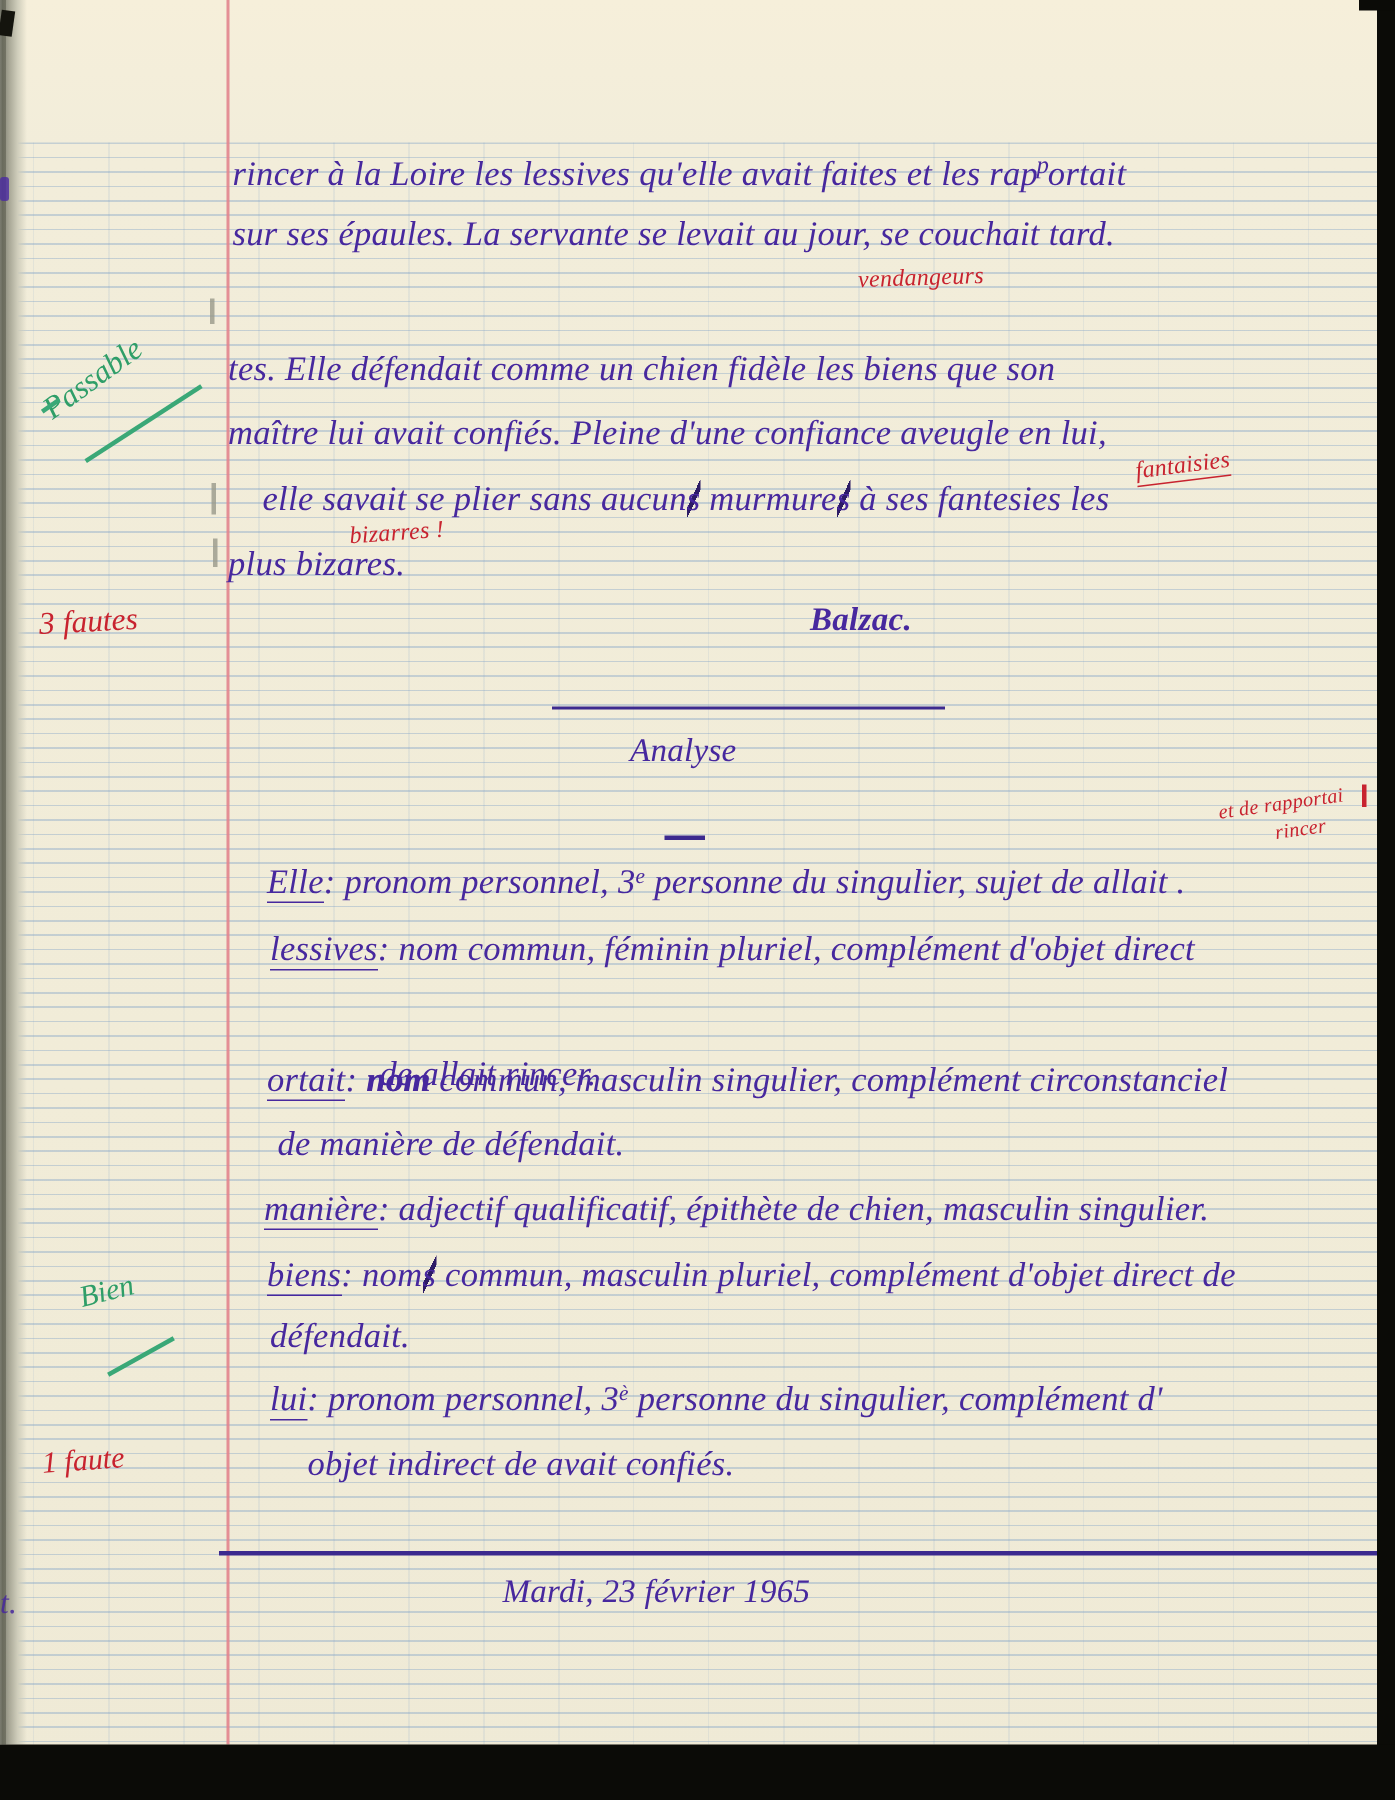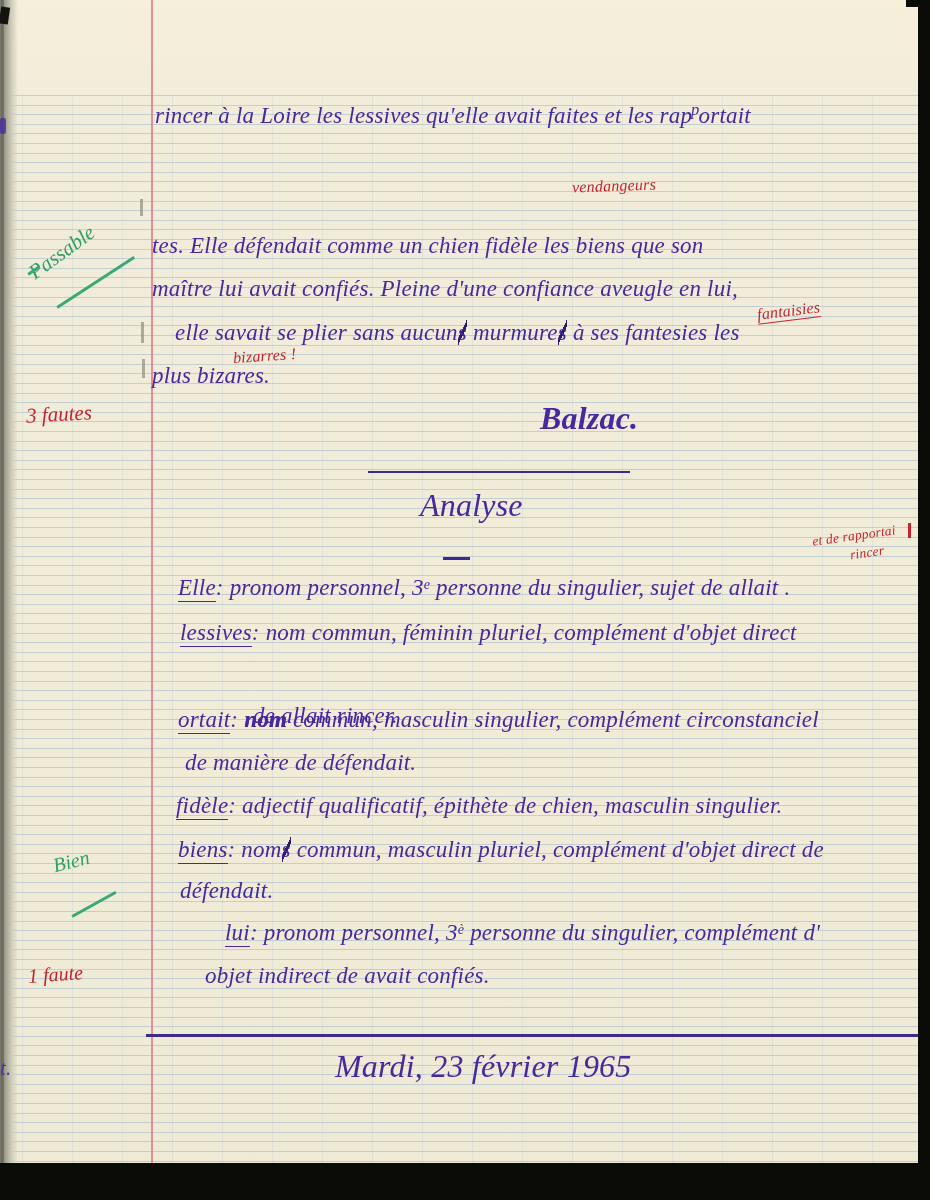--- a/index.html
+++ b/index.html
@@ -19,21 +19,21 @@
   .binding{position:absolute;left:0;top:0;width:18px;height:1163px;
     background:linear-gradient(to right,#75766a 0%,#a9a897 35%,#cfcdbb 65%,rgba(207,205,187,0) 100%);}
   .binding-line{position:absolute;left:1px;top:0;width:3px;height:1163px;background:#565749;opacity:.55;}
   .edge-right{position:absolute;left:918px;top:0;width:12px;height:1200px;background:#0b0b07;}
   .edge-right-wedge{position:absolute;left:906px;top:0;width:24px;height:7px;background:#0b0b07;}
   .edge-bottom{position:absolute;left:0;top:1163px;width:930px;height:37px;background:#0b0b07;}
   .corner-mark{position:absolute;left:0;top:7px;width:9px;height:17px;background:#14140e;transform:rotate(8deg);}
   .pen-mark-left{position:absolute;left:0;top:118px;width:6px;height:16px;background:#4b2ba2;opacity:.8;border-radius:2px;}
   
   .hw{position:absolute;font-style:italic;color:#47289e;font-size:23px;letter-spacing:.2px;white-space:nowrap;}
-  .hw-lg{font-size:32px;}
+  .hw-lg{font-size:22px;}
   .red{color:#c8232f;}
   .green{color:#2f9e68;}
   .corr{position:absolute;font-style:italic;color:#c8232f;font-size:16px;letter-spacing:.2px;white-space:nowrap;}
   .note{position:absolute;font-style:italic;font-size:21px;white-space:nowrap;}
   .term{border-bottom:1.6px solid currentColor;padding-bottom:1px;margin-left:28px;}
   .sup{font-size:.62em;vertical-align:.45em;}
   .insp{font-size:.72em;vertical-align:.5em;margin:0 -1px;}
   .bold{font-weight:700;text-shadow:.4px 0 currentColor;}
   .struck{background:linear-gradient(115deg, transparent 42%, #2d1b66 42%, #2d1b66 58%, transparent 58%);}
   .u-red{border-bottom:1.6px solid #c8232f;padding-bottom:0;}
@@ -58,40 +58,41 @@
   <div class="edge-right"></div>
   <div class="edge-right-wedge"></div>
   <div class="edge-bottom"></div>
 
   <div class="pencil" style="left:140px;top:199px;height:17px;"></div>
   <div class="pencil" style="left:141px;top:322px;height:21px;"></div>
   <div class="pencil" style="left:142px;top:359px;height:19px;"></div>
   <div class="redtick"></div>
 
   <div class="hw" style="left:155px;top:100px;"><span>rincer à la Loire les lessives qu'elle avait faites et les rap</span><span class="insp">p</span><span>ortait</span></div>
+  <div class="hw" style="left:155px;top:143px;"><span>sur ses épaules. La servante se levait au jour, se couchait tard.</span></div>
   <div class="hw" style="left:152px;top:233px;"><span>tes. Elle défendait comme un chien fidèle les biens que son</span></div>
   <div class="hw" style="left:152px;top:276px;"><span>maître lui avait confiés. Pleine d'une confiance aveugle en lui,</span></div>
   <div class="hw" style="left:148px;top:320px;margin-left:27px;"><span>elle savait se plier sans aucun</span><span class="struck">s</span><span> murmure</span><span class="struck">s</span><span> à ses </span><span>fantesies</span><span> les</span></div>
   <div class="hw" style="left:152px;top:363px;"><span>plus </span><span>bizares</span><span>.</span></div>
 
   <div class="hw hw-lg" style="left:540px;top:400px;font-weight:600;">Balzac.</div>
 
   <div class="stroke" style="left:368px;top:471px;width:262px;height:2px;"></div>
   <div class="hw hw-lg" style="left:420px;top:487px;">Analyse</div>
   <div class="stroke" style="left:443px;top:557px;width:27px;height:3px;"></div>
 
   <div class="hw" style="left:150px;top:575px;"><span class="term">Elle</span><span>: pronom personnel, 3</span><span class="sup">e</span><span> personne du singulier, sujet de allait .</span></div>
   <div class="hw" style="left:152px;top:620px;"><span class="term">lessives</span><span>: nom commun, féminin pluriel, complément d'objet direct</span></div>
   <div class="hw" style="left:253px;top:663px;margin-top:40px;"><span>de allait rincer.</span></div>
   <div class="hw" style="left:150px;top:707px;"><span class="term">ortait</span><span>: </span><span class="bold">nom</span><span> commun, masculin singulier, complément circonstanciel</span></div>
   <div class="hw" style="left:185px;top:750px;"><span>de manière de défendait.</span></div>
-  <div class="hw" style="left:148px;top:793px;"><span class="term">fidèle</span><span>: adjectif qualificatif, épithète de chien, masculin singulier.</span></div>
+  <div class="hw" style="left:148px;top:793px;"><span class="term">manière</span><span>: adjectif qualificatif, épithète de chien, masculin singulier.</span></div>
   <div class="hw" style="left:150px;top:837px;"><span class="term">biens</span><span>: nom</span><span class="struck">s</span><span> commun, masculin pluriel, complément d'objet direct de</span></div>
   <div class="hw" style="left:180px;top:878px;"><span>défendait.</span></div>
-  <div class="hw" style="left:152px;top:920px;padding-left:45px;"><span class="term">lui</span><span>: pronom personnel, 3</span><span class="sup">è</span><span> personne du singulier, complément d'</span></div>
+  <div class="hw" style="left:152px;top:920px;"><span class="term">lui</span><span>: pronom personnel, 3</span><span class="sup">è</span><span> personne du singulier, complément d'</span></div>
   <div class="hw" style="left:205px;top:963px;"><span>objet indirect de avait confiés.</span></div>
 
   <div class="corr" style="left:572px;top:177px;transform:rotate(-2deg);">vendangeurs</div>
   <div class="corr u-red" style="left:757px;top:302px;transform:rotate(-7deg);">fantaisies</div>
   <div class="corr" style="left:233px;top:347px;transform:rotate(-4deg);">bizarres !</div>
   <div class="corr" style="left:812px;top:528px;font-size:13.5px;transform:rotate(-8deg);">et de rapportai</div>
   <div class="corr" style="left:850px;top:545px;font-size:13.5px;transform:rotate(-8deg);">rincer</div>
 
   <div class="note green" style="left:24px;top:240px;transform:rotate(-36deg);">Passable</div>
   <div class="gstroke" style="left:57px;top:306px;width:92px;transform:rotate(-33deg);"></div>

